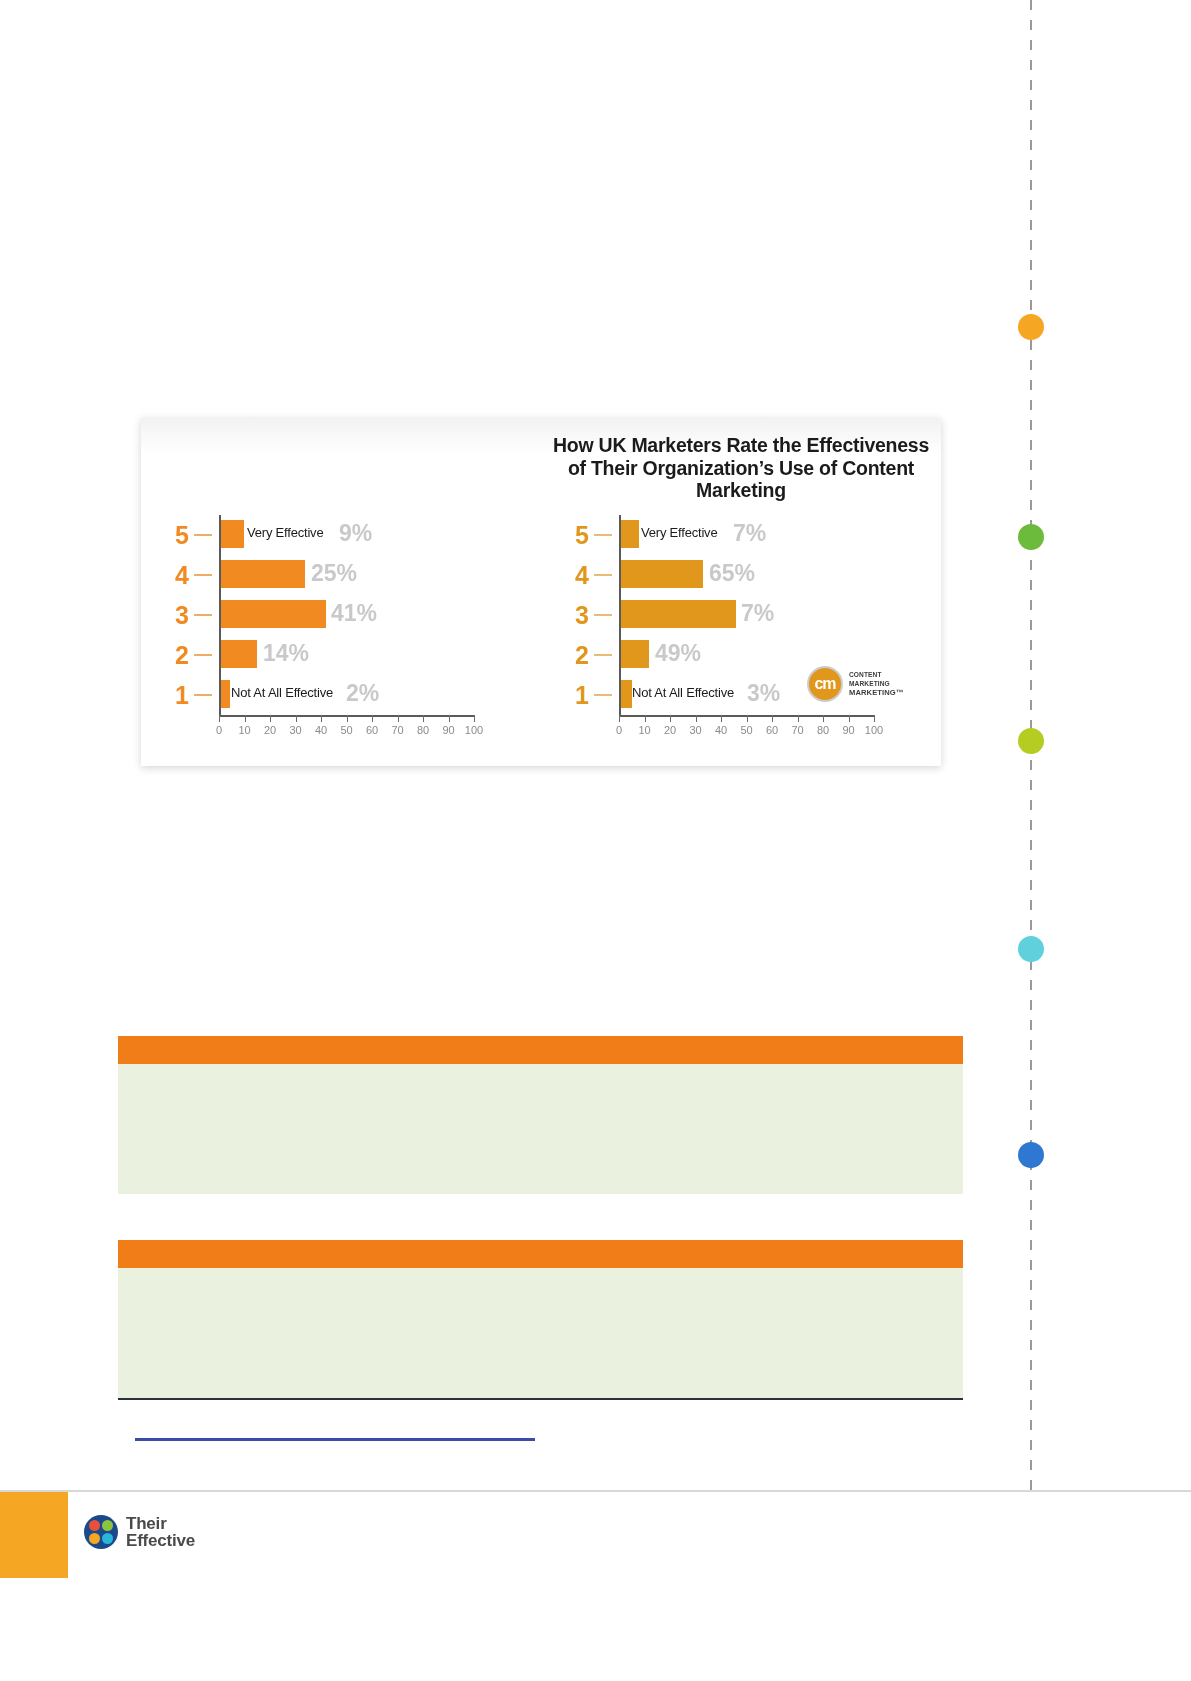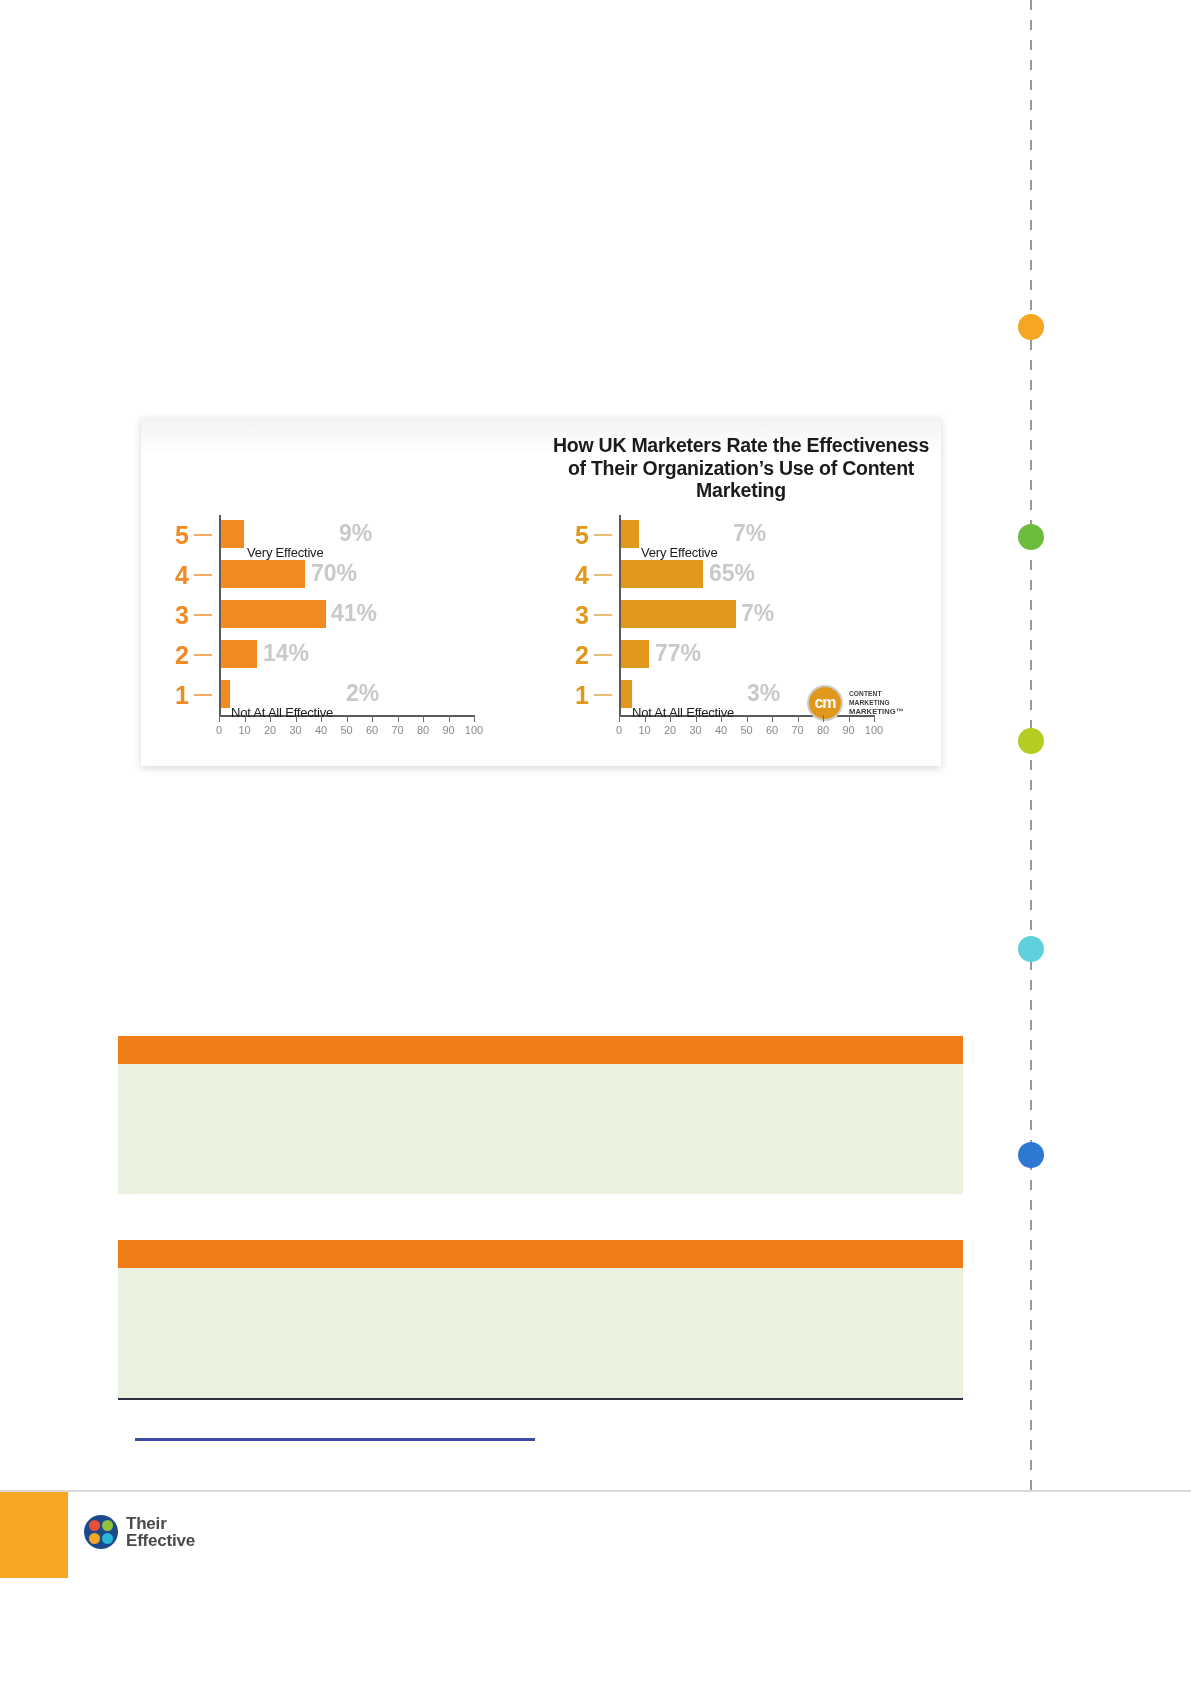--- a/index.html
+++ b/index.html
@@ -205,37 +205,36 @@
   #chart-panel-uk  .row-dash { background: #e8bc74; }
 
   .row-caption {
     position: absolute;
     top: 10px;
     font-size: 13px;
     color: #1b1b1b;
     white-space: nowrap;
     font-family: "Liberation Sans", sans-serif;
     letter-spacing: -0.2px;
-    margin-top: 20px;
   }
   .row-value {
     position: absolute;
     top: 4px;
     font-size: 23px;
     font-weight: bold;
     color: #c9c9c9;
     white-space: nowrap;
     line-height: 28px;
   }
 
   
   #cmi-logo {
     position: absolute;
     left: 188px;
-    top: 168px;
+    top: 149px;
     width: 108px;
     height: 40px;
   }
   #cmi-badge {
     position: absolute;
     left: 0; top: 2px;
     width: 36px; height: 36px;
     border-radius: 50%;
     background: #e0971c;
     border: 2px solid #cdcdcd;
@@ -317,21 +316,21 @@
         <div class="bar" style="width:22.95px;"></div>
         <div class="row-caption" style="left:28px;">Very Effective</div>
         <div class="row-value" style="left:120px;">9%</div>
       </div>
 
       <div class="bar-row" style="top:40px;">
         <div class="row-num">4</div>
         <div class="row-dash"></div>
         <div class="bar" style="width:84.15px;"></div>
         <div class="row-caption" style="left:28px;"></div>
-        <div class="row-value" style="left:92px;">70%</div>
+        <div class="row-value" style="left:92px;">25%</div>
       </div>
 
       <div class="bar-row" style="top:80px;">
         <div class="row-num">3</div>
         <div class="row-dash"></div>
         <div class="bar" style="width:104.55px;"></div>
         <div class="row-caption" style="left:28px;"></div>
         <div class="row-value" style="left:112px;">41%</div>
       </div>
 
@@ -406,21 +405,21 @@
         <div class="bar" style="width:114.75px;"></div>
         <div class="row-caption" style="left:28px;"></div>
         <div class="row-value" style="left:122px;">7%</div>
       </div>
 
       <div class="bar-row" style="top:120px;">
         <div class="row-num">2</div>
         <div class="row-dash"></div>
         <div class="bar" style="width:28.05px;"></div>
         <div class="row-caption" style="left:28px;"></div>
-        <div class="row-value" style="left:36px;">77%</div>
+        <div class="row-value" style="left:36px;">49%</div>
       </div>
 
       <div class="bar-row" style="top:160px;">
         <div class="row-num">1</div>
         <div class="row-dash"></div>
         <div class="bar" style="width:11px;"></div>
         <div class="row-caption" style="left:13px;">Not At All Effective</div>
         <div class="row-value" style="left:128px;">3%</div>
       </div>
 

